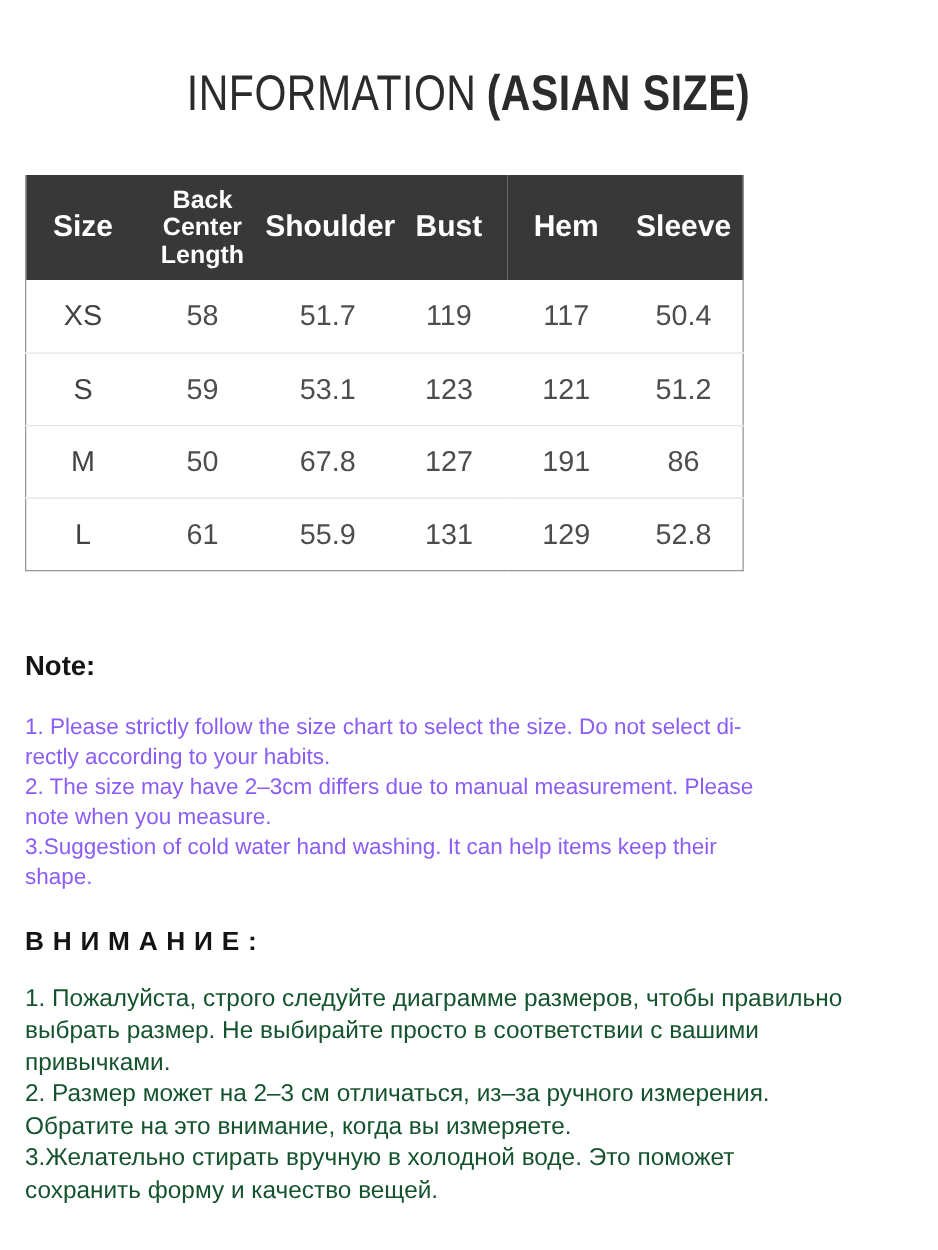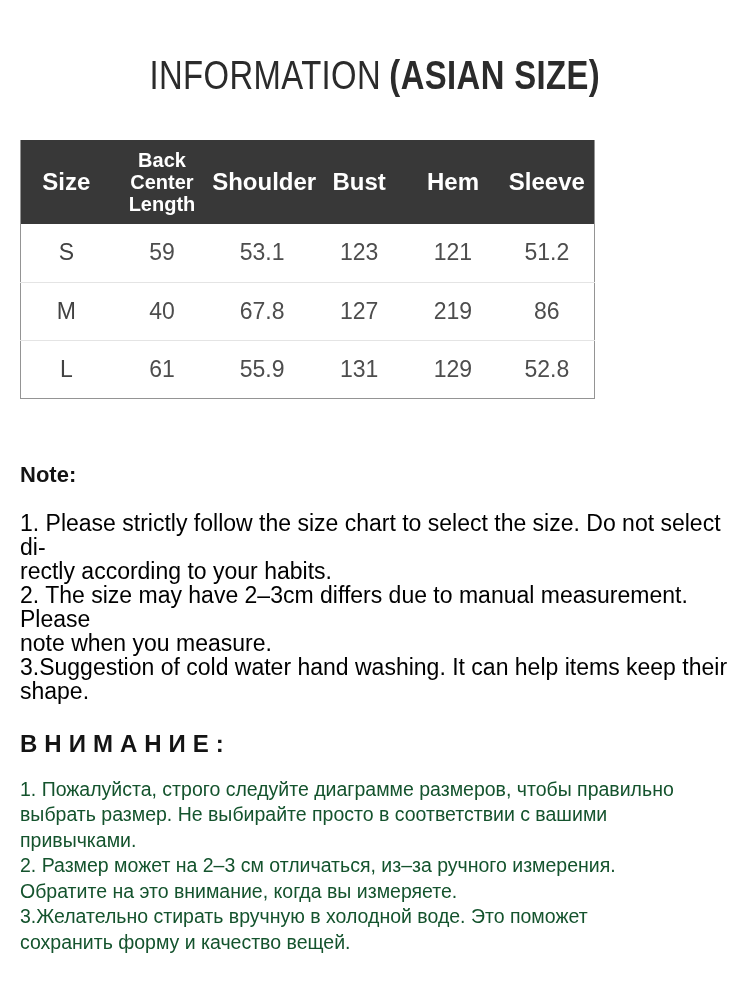--- a/index.html
+++ b/index.html
@@ -75,28 +75,28 @@
   
   .note-heading {
     margin: 62px 15px 0 20px;
     font-size: 22px;
     font-weight: bold;
     line-height: 28px;
     color: #141414;
   }
   .note-body {
     margin: 22px 15px 0 20px;
-    font-size: 23px;
+    font-size: 18px;
     line-height: 24px;
-    color: #000000;
+    color: #8b5cf6;
     white-space: pre-line;
   }
   .attention-heading {
     margin: 28px 15px 0 20px;
-    font-size: 24px;
+    font-size: 21px;
     font-weight: bold;
     letter-spacing: 7px;
     line-height: 26px;
     color: #141414;
   }
   .attention-body {
     margin: 20px 15px 0 20px;
     font-size: 19.5px;
     line-height: 25.5px;
     color: #14532d;
@@ -123,33 +123,41 @@
         <th>Size</th>
         <th>Back Center Length</th>
         <th>Shoulder</th>
         <th>Bust</th>
         <th>Hem</th>
         <th>Sleeve</th>
       </tr>
     </thead>
     <tbody>
       <tr>
+        <td>XS</td>
+        <td>58</td>
+        <td>51.7</td>
+        <td>119</td>
+        <td>117</td>
+        <td>50.4</td>
+      </tr>
+      <tr>
         <td>S</td>
         <td>59</td>
         <td>53.1</td>
         <td>123</td>
         <td>121</td>
         <td>51.2</td>
       </tr>
       <tr>
         <td>M</td>
-        <td>40</td>
+        <td>50</td>
         <td>67.8</td>
         <td>127</td>
-        <td>219</td>
+        <td>191</td>
         <td>86</td>
       </tr>
       <tr>
         <td>L</td>
         <td>61</td>
         <td>55.9</td>
         <td>131</td>
         <td>129</td>
         <td>52.8</td>
       </tr>

